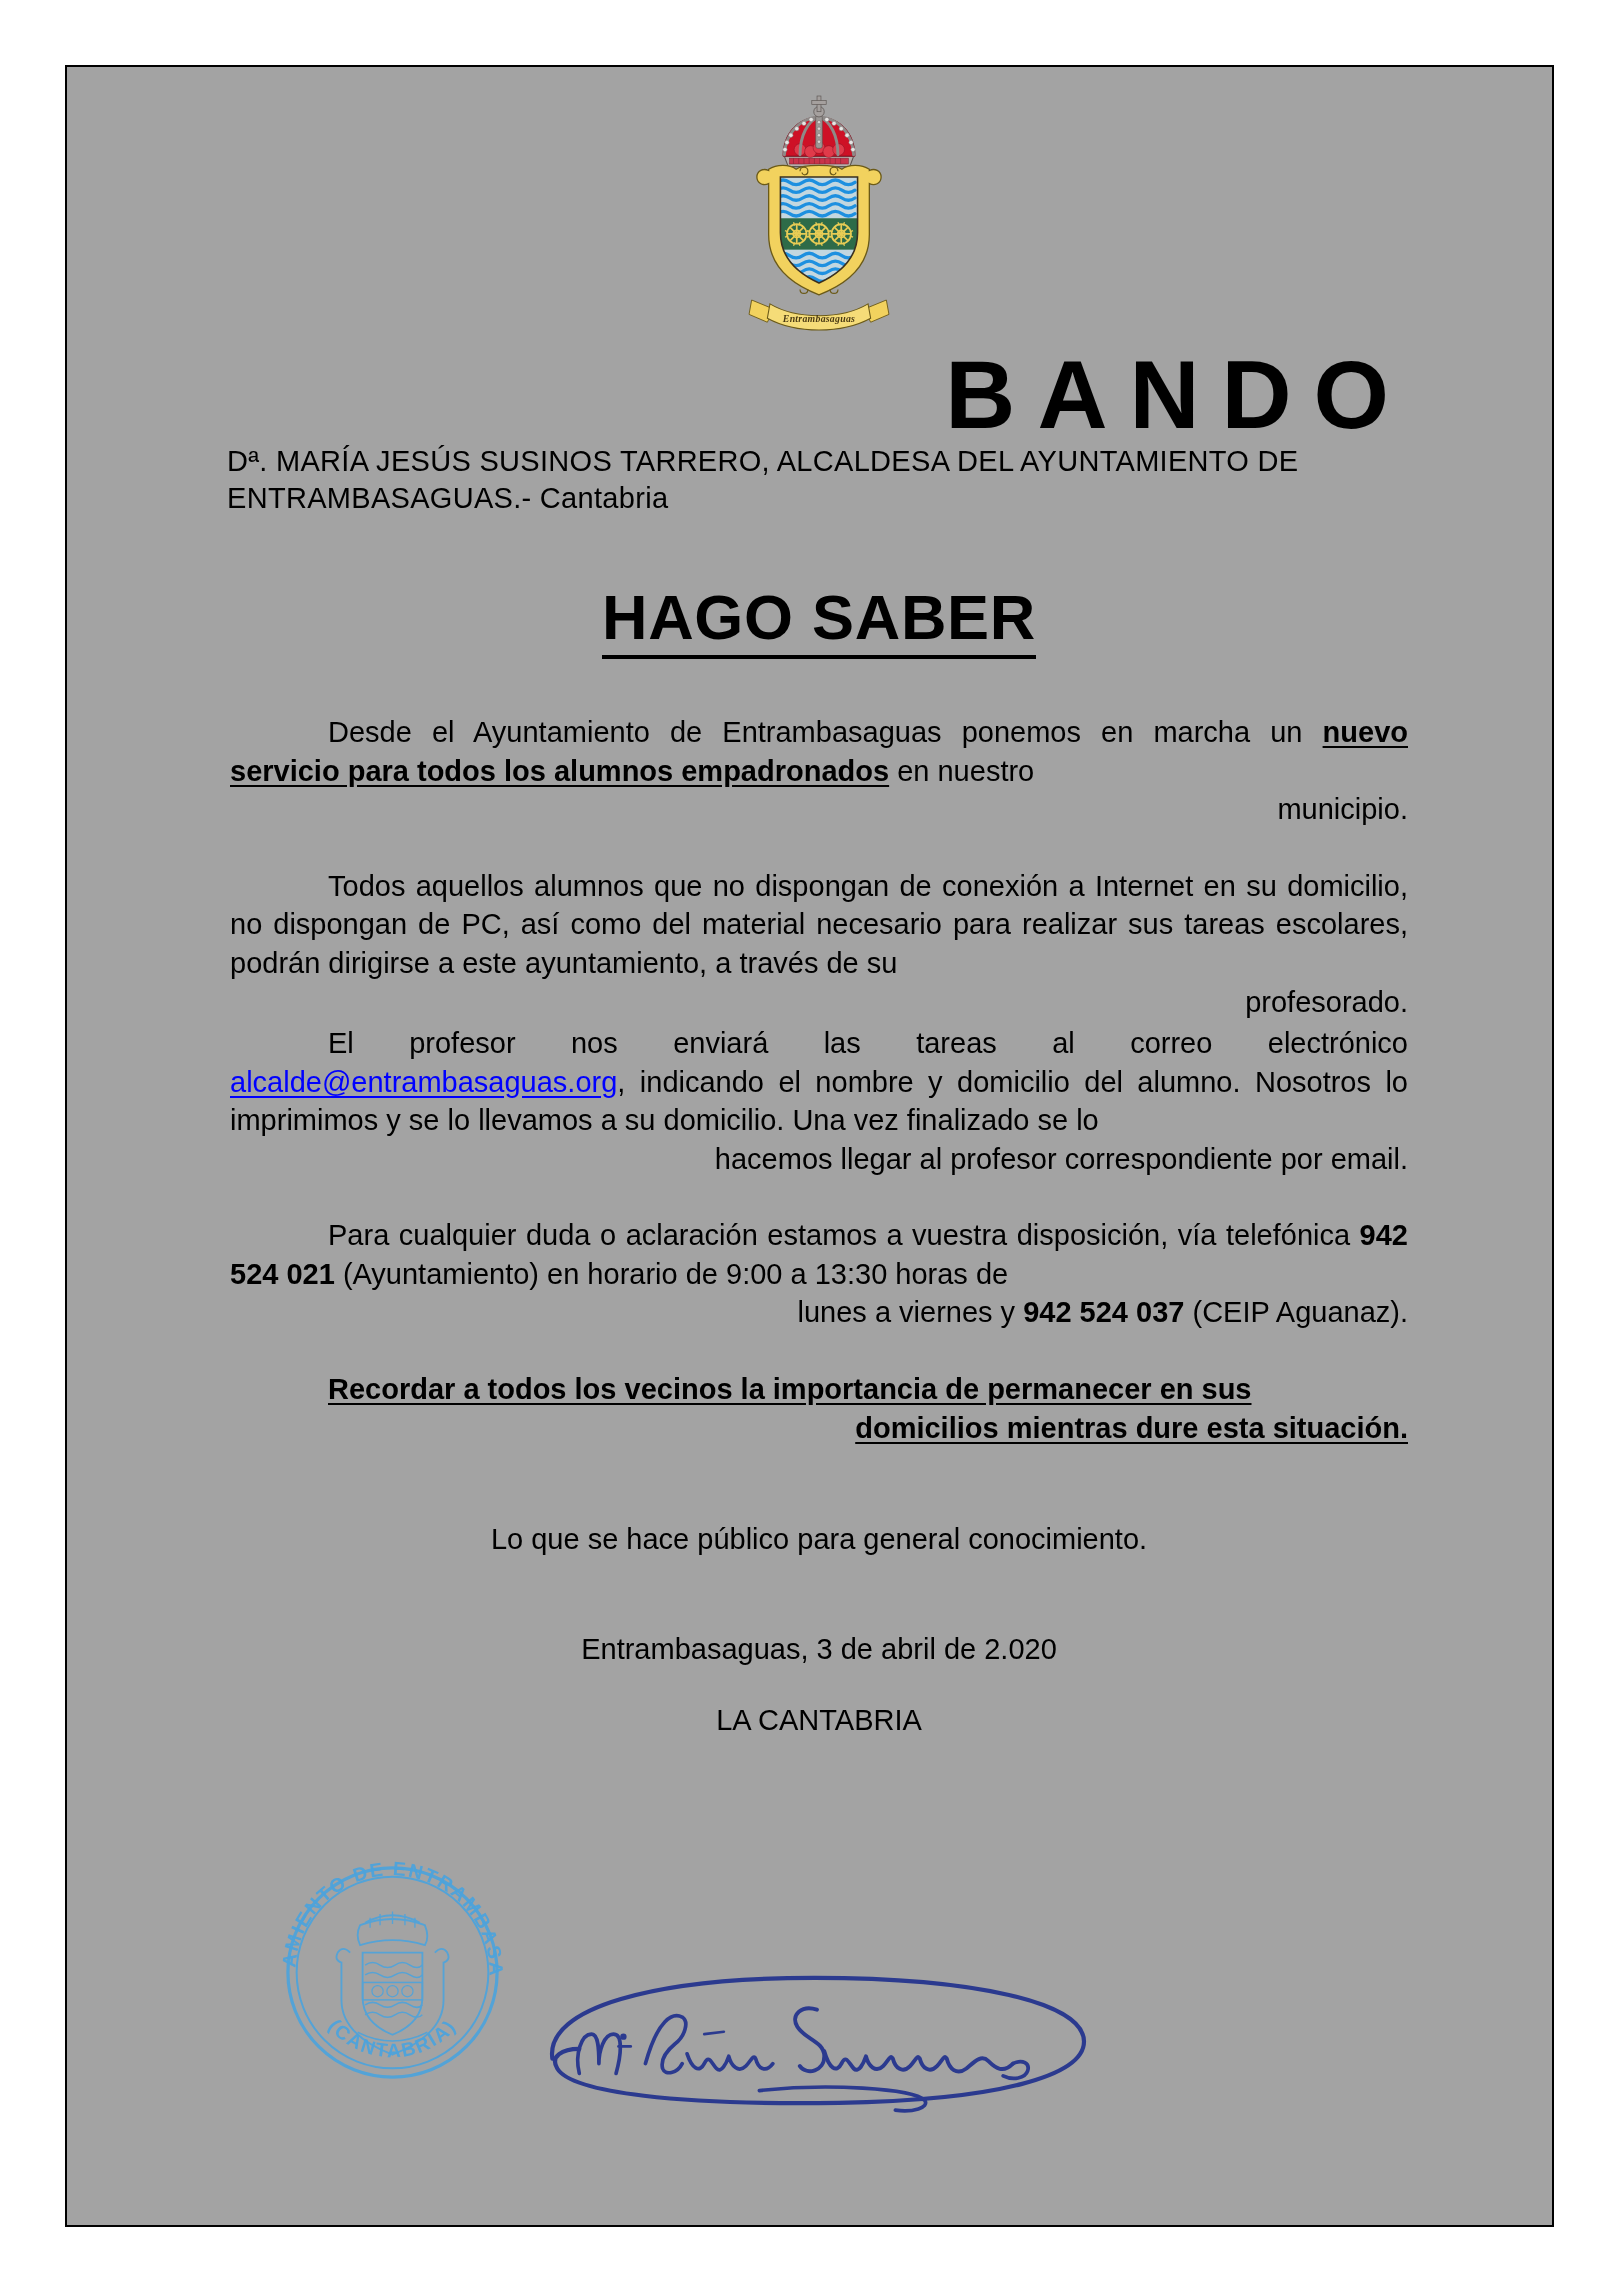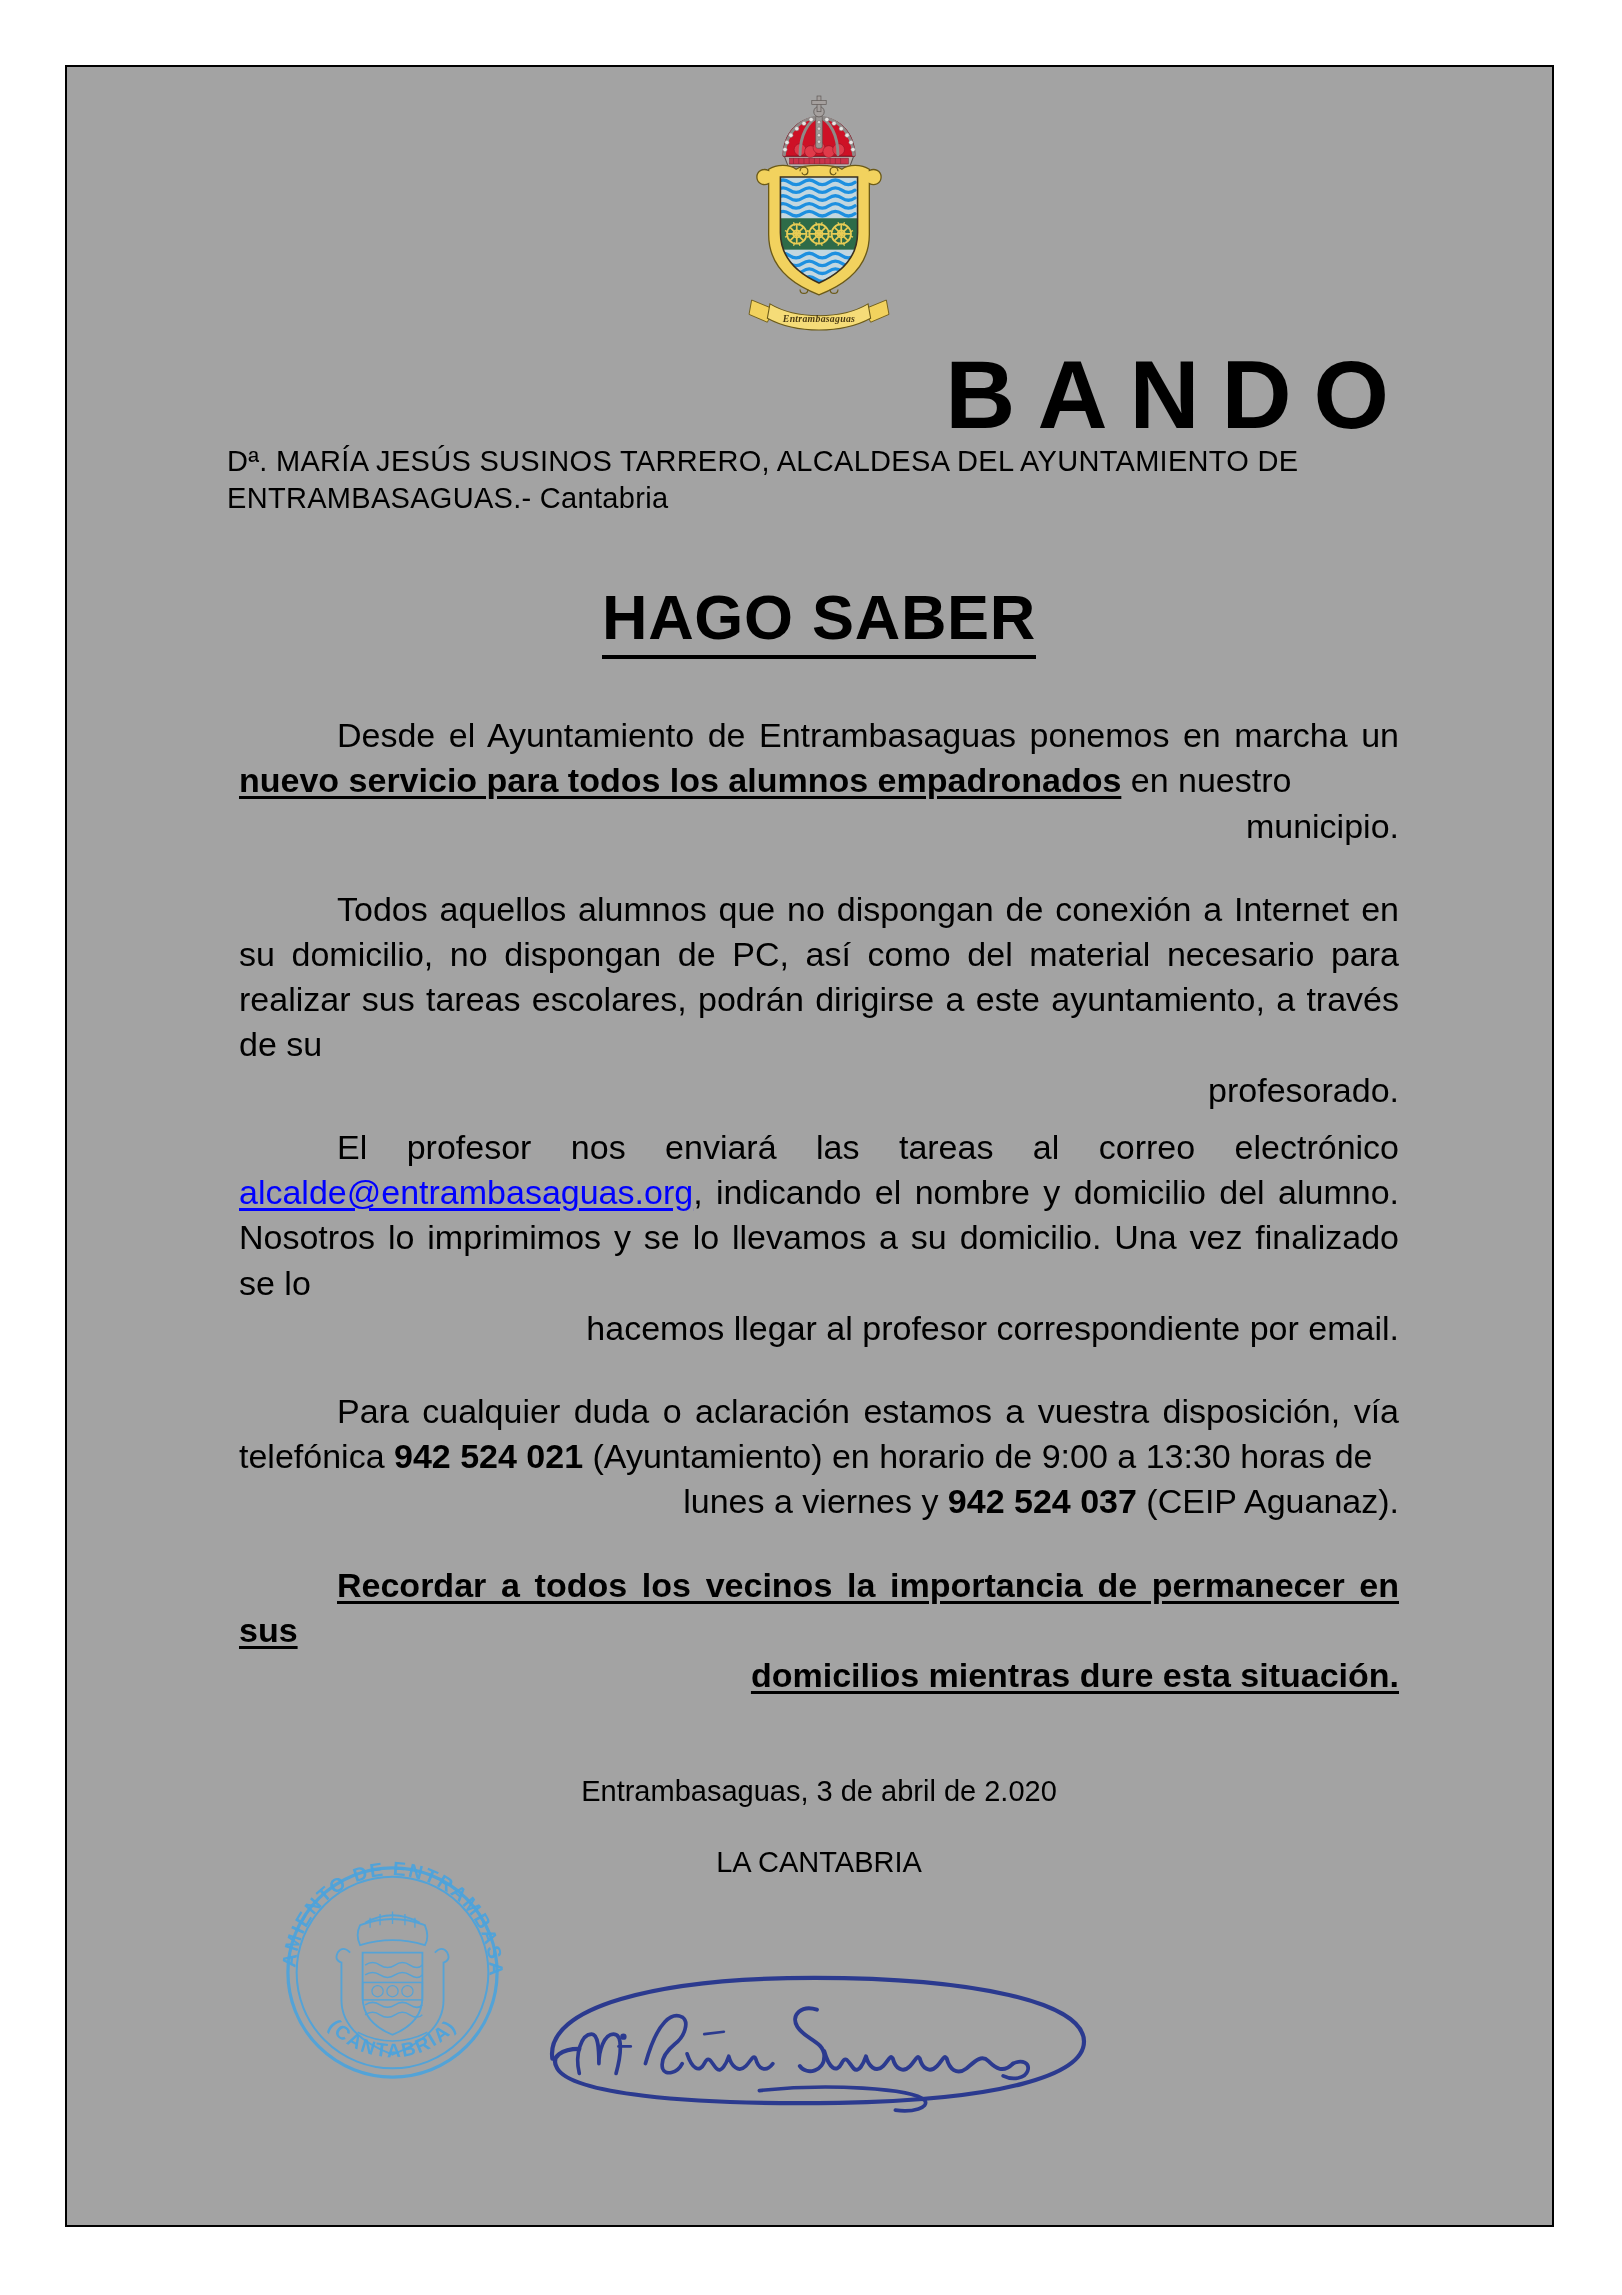--- a/index.html
+++ b/index.html
@@ -79,25 +79,25 @@
     margin-top: 63px;
     letter-spacing: 0.7px;
   }
   #hago-saber span.hs-text {
     border-bottom: 4.6px solid #000;
     padding-bottom: 2.6px;
   }
 
   
   .para {
-    font-size: 34px;
+    font-size: 29px;
     line-height: 1.33;
     text-align: justify;
     text-justify: inter-word;
-    margin: 12px;
+    margin: 3px;
   }
   .para.indent { text-indent: 98px; }
   .gap-lg { margin-top: 60px; }
   .gap-md { margin-top: 38px; }
   .gap-sm { margin-top: 0px; }
 
   .b   { font-weight: bold; }
   .bu  { font-weight: bold; text-decoration: underline; text-underline-offset: 3.9px; }
 
   a.mail-link {
@@ -362,20 +362,21 @@
     <p class="para indent gap-md">
       <span>Para cualquier duda o aclaración estamos a vuestra disposición, vía telefónica </span><span class="b">942 524 021</span><span> (Ayuntamiento) en horario de 9:00 a 13:30 horas de</span>
       <span class="lastline"><span>lunes a viernes y </span><span class="b">942 524 037</span><span> (CEIP Aguanaz).</span></span>
     </p>
 
     <p class="para indent gap-md bu">
       <span>Recordar a todos los vecinos la importancia de permanecer en sus</span>
       <span class="lastline">domicilios mientras dure esta situación.</span>
     </p>
 
+    <div id="closing-public">Lo que se hace público para general conocimiento.</div>
 
     <div id="place-date">Entrambasaguas, 3 de abril de 2.020</div>
 
     <div id="role-line">LA CANTABRIA</div>
 
   </div>
 </div>
 
 <svg id="stamp" viewBox="0 0 200 200">
   <defs>

